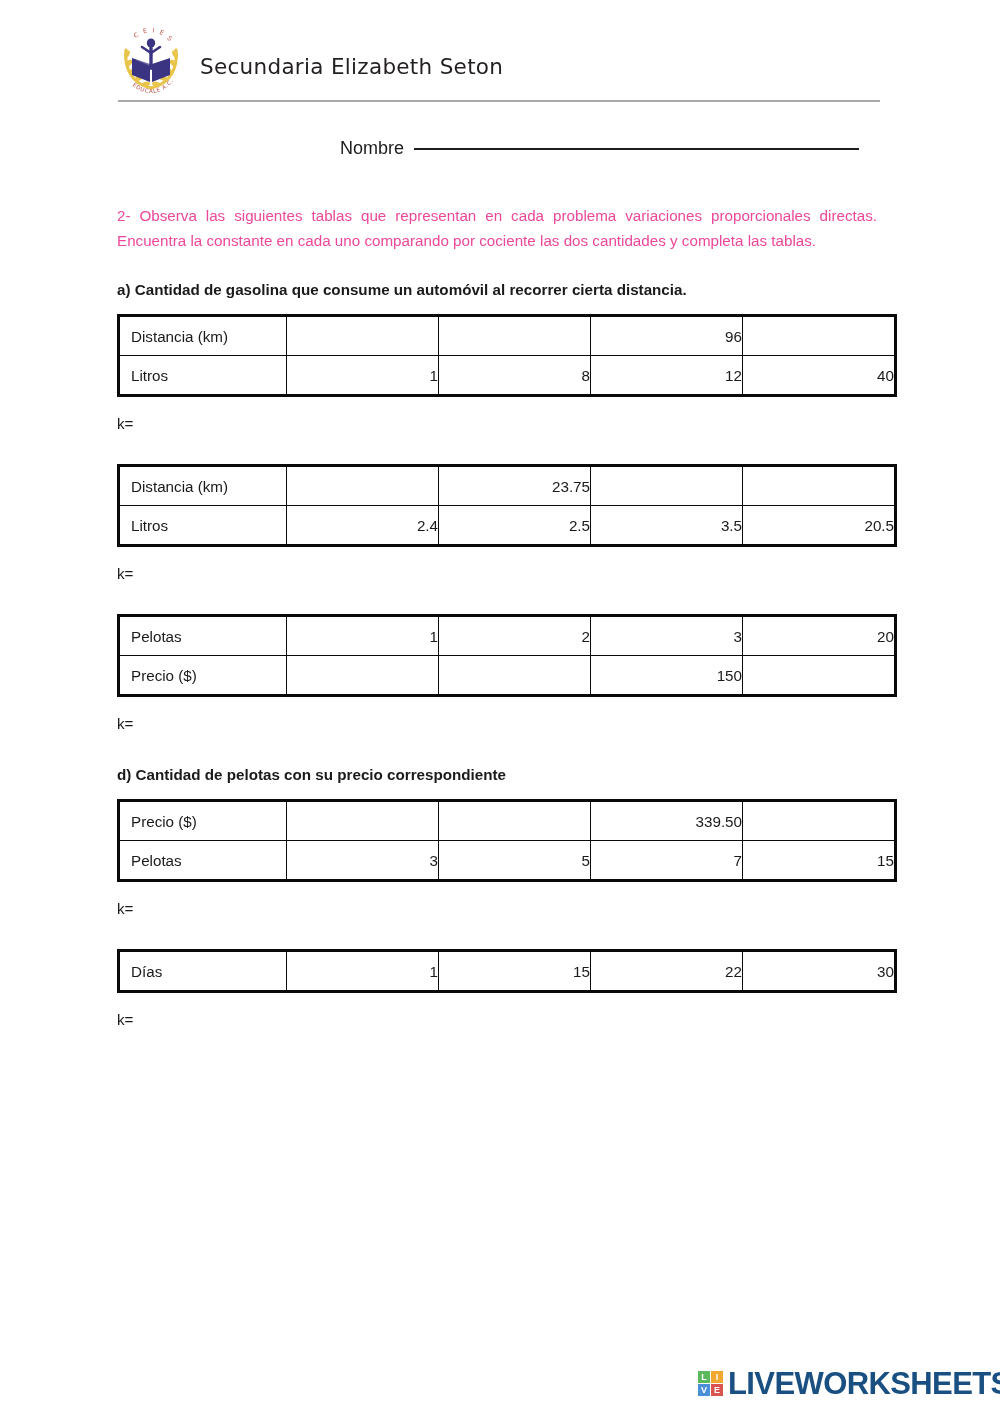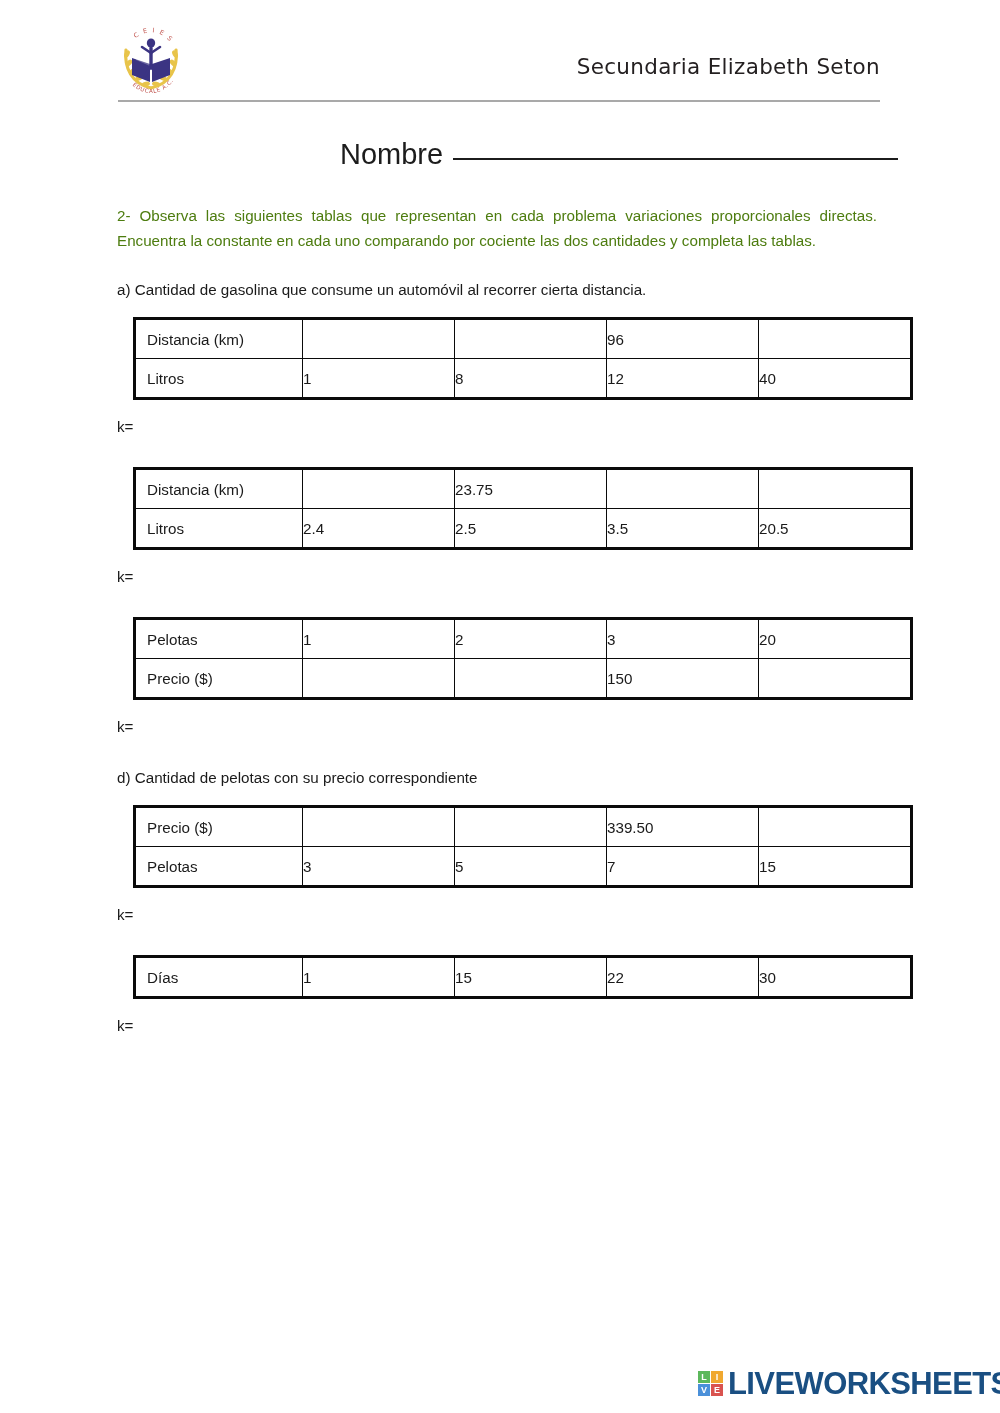--- a/index.html
+++ b/index.html
@@ -31,21 +31,21 @@
     width: 66px;
     height: 76px;
   }
   .logo svg { display: block; }
 
   .header-title {
     position: absolute;
     left: 200px;
     top: 54px;
     width: 680px;
-    text-align: right;
+    text-align: left;
     font-size: 21.5px;
     font-weight: 400;
     letter-spacing: 0.3px;
     color: #231f20;
     font-family: "DejaVu Sans", sans-serif;
   }
   .header-rule {
     position: absolute;
     left: 118px;
     top: 100px;
@@ -56,21 +56,21 @@
 
   
   .nombre-row {
     position: absolute;
     left: 340px;
     top: 138px;
     display: flex;
     align-items: baseline;
   }
   .nombre-label {
-    font-size: 29px;
+    font-size: 18px;
     color: #1c1c1c;
     white-space: nowrap;
   }
   .nombre-line {
     display: inline-block;
     width: 445px;
     height: 0;
     border-bottom: 2px solid #1c1c1c;
     margin-left: 10px;
     position: relative;
@@ -81,50 +81,51 @@
   .content {
     position: absolute;
     left: 117px;
     top: 203px;
     width: 760px;
   }
   .intro {
     font-size: 15.2px;
     line-height: 25px;
     text-align: justify;
-    color: #4d7c0f;
+    color: #ec4899;
     margin: 0 0 26px 0;
   }
   .prompt {
     font-size: 15.2px;
     line-height: 22px;
     color: #1a1a1a;
     margin: 0 0 13px 0;
+    font-weight: bold;
   }
   .k-line {
     font-size: 15.2px;
     line-height: 22px;
     color: #1a1a1a;
     margin: 16px 0 29px 0;
   }
 
   
   table.ptable {
     border-collapse: collapse;
     width: 760px;
     table-layout: fixed;
     border: 3px solid #0a0a0a;
-    margin: 16px;
+    margin: 0;
   }
   table.ptable td {
     border: 1px solid #0a0a0a;
     height: 38px;
     font-size: 15.2px;
     color: #1a1a1a;
-    text-align: left;
+    text-align: right;
     vertical-align: middle;
     padding: 0;
   }
   table.ptable td.rowhead {
     text-align: left;
     padding-left: 11px;
     width: 155px;
   }
   table.ptable td.cell { width: 151px; }
 

